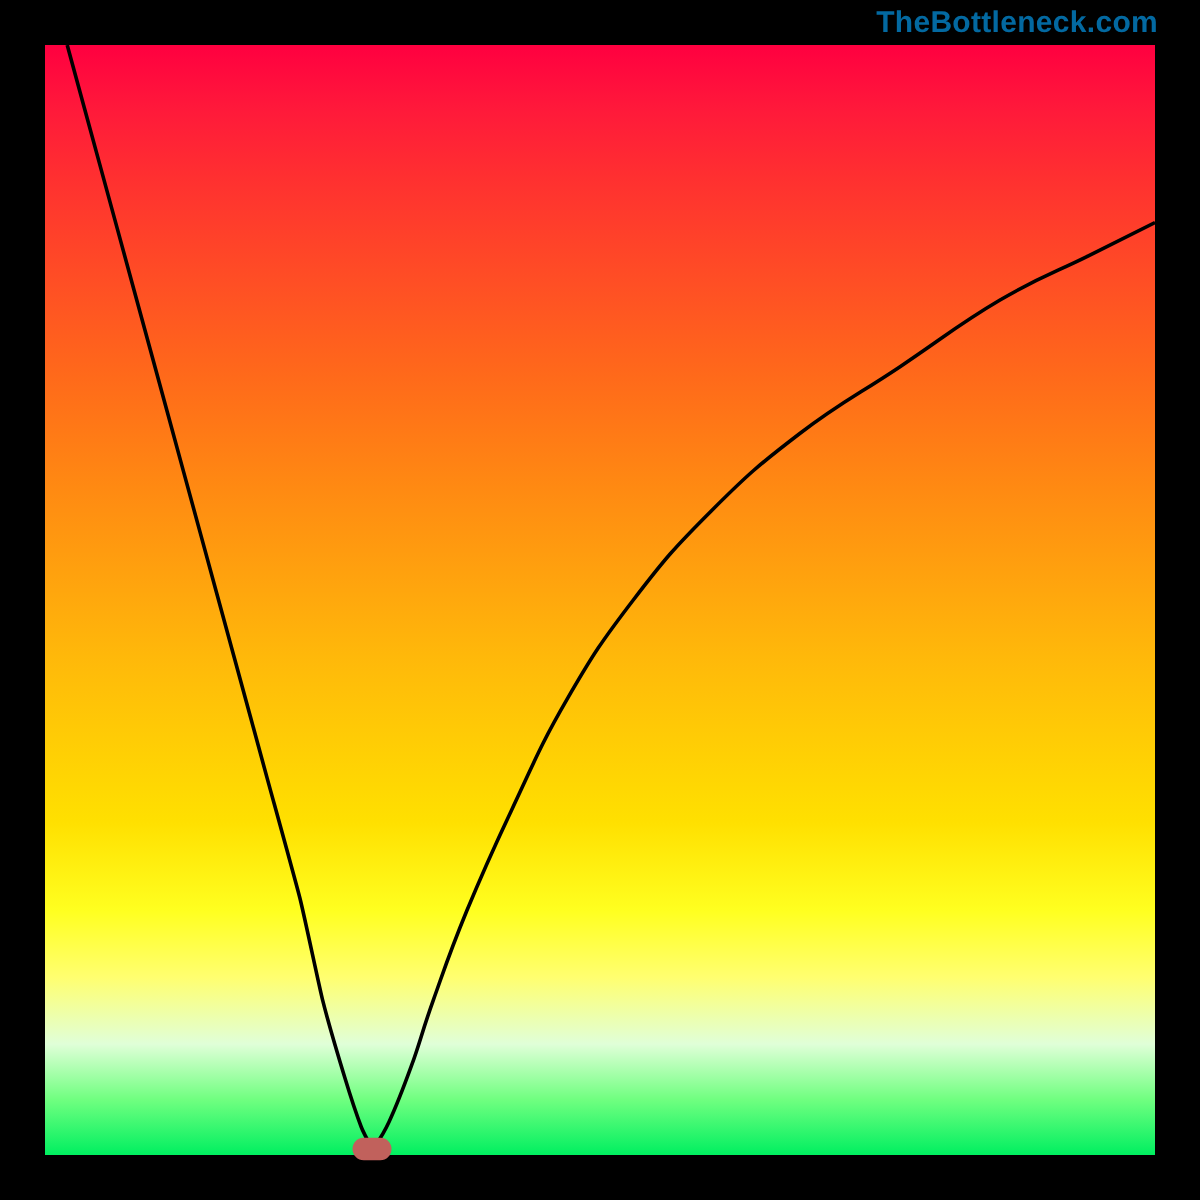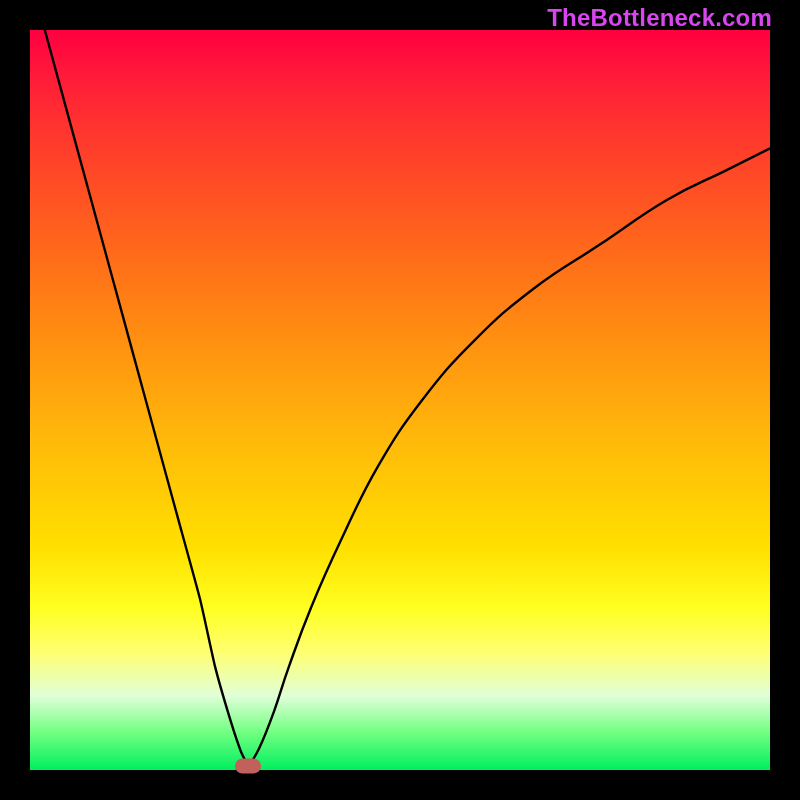--- a/index.html
+++ b/index.html
@@ -3,23 +3,23 @@
 <meta charset="utf-8">
 <style>
   * { margin: 0; padding: 0; box-sizing: border-box; }
   html, body { width: 800px; height: 800px; background: #000; overflow: hidden; }
   .stage { position: relative; width: 800px; height: 800px; background: #000; }
   .watermark {
     position: absolute;
     top: 4px;
     right: 28px;
     font-family: Arial, Helvetica, sans-serif;
-    font-size: 24px;
+    font-size: 20px;
     font-weight: 600;
-    color: #d946ef;
+    color: #0369a1;
     letter-spacing: 0.2px;
     margin-left: 46px;
   }
   .plot {
     position: absolute;
     left: 30px;
     top: 30px;
     width: 740px;
     height: 740px;
     background: linear-gradient(

